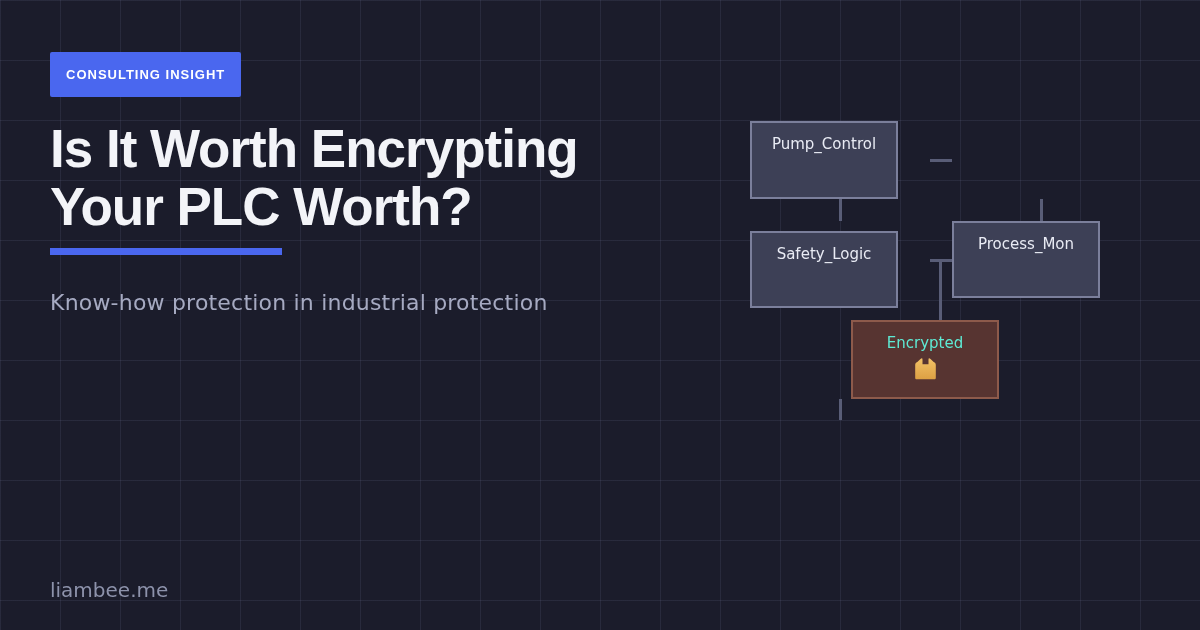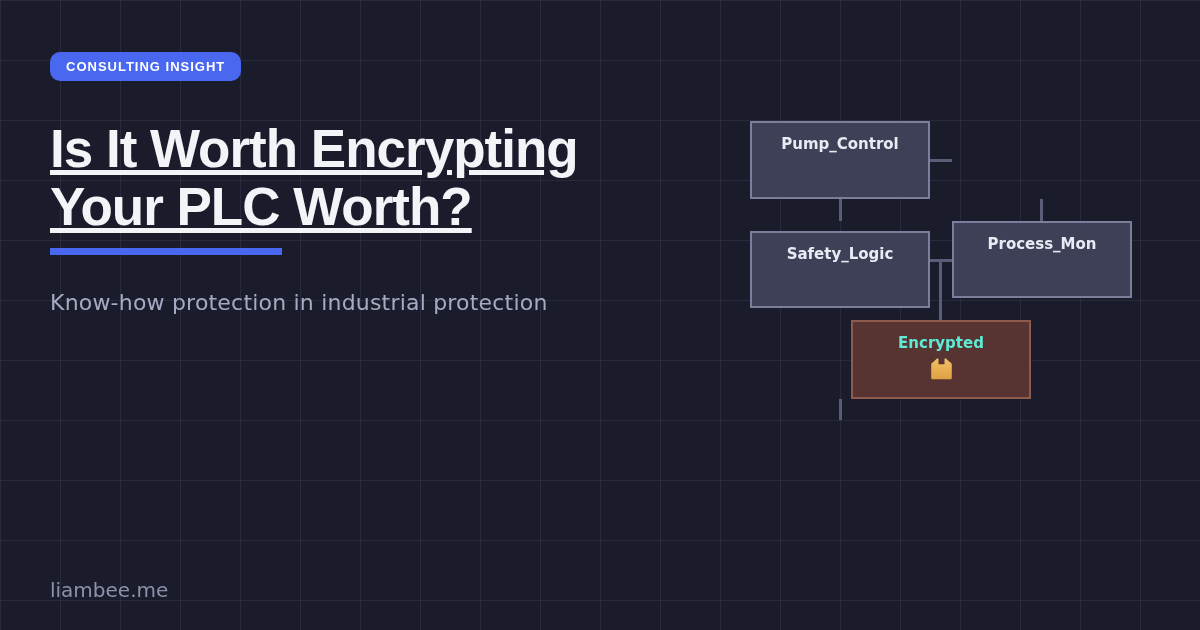--- a/index.html
+++ b/index.html
@@ -7,40 +7,40 @@
     position:relative;width:1200px;height:630px;overflow:hidden;
     background-color:#1b1c2b;
     background-image:
       linear-gradient(rgba(150,158,205,0.11) 1px, transparent 1px),
       linear-gradient(90deg, rgba(150,158,205,0.11) 1px, transparent 1px);
     background-size:60px 60px;
     font-family:"DejaVu Sans","Liberation Sans",sans-serif;
   }
   .badge{
     position:absolute;left:50px;top:52px;height:29px;line-height:29px;
-    padding:0 16px;background:#4a67ef;color:#ffffff;
+    padding:8px 16px;background:#4a67ef;color:#ffffff;
     font-family:"Liberation Sans",sans-serif;font-size:13px;font-weight:bold;
-    letter-spacing:1px;border-radius:10px;white-space:nowrap;
+    letter-spacing:1px;border-radius:2px;white-space:nowrap;
   }
   .title{
     position:absolute;left:50px;top:120px;margin:0;color:#f3f4f8;
     font-family:"Liberation Sans",sans-serif;font-weight:bold;
     font-size:53px;line-height:58px;letter-spacing:-1px;white-space:nowrap;
   }
-  .title span{display:block;text-decoration:underline;}
+  .title span{display:block;}
   .accent-bar{position:absolute;left:50px;top:248px;width:232px;height:7px;background:#4a67ef;}
   .subtitle{
     position:absolute;left:50px;top:290px;color:#a6aac2;
     font-size:22px;letter-spacing:0.2px;white-space:nowrap;
   }
   .footer{position:absolute;left:50px;top:578px;color:#8d92ab;font-size:20px;}
   .node{
-    position:absolute;box-sizing:border-box;width:180px;
+    position:absolute;box-sizing:border-box;width:148px;
     background:#3d4056;border:2px solid #7b7f9b;
-    color:#e9ebf4;font-size:15px;text-align:center;padding-top:12px;font-weight:bold;
+    color:#e9ebf4;font-size:15px;text-align:center;padding-top:12px;
   }
   .node--alert{background:#573431;border-color:#8d5a4b;color:#5eead4;}
   .node--alert .lock{display:block;margin:3px auto 0;}
   #node-pump{left:750px;top:121px;height:78px;}
   #node-valve{left:952px;top:121px;height:78px;}
   #node-safety{left:750px;top:231px;height:77px;}
   #node-process{left:952px;top:221px;height:77px;}
   #node-encrypted{left:851px;top:320px;height:79px;}
   #node-hmi{left:750px;top:420px;height:80px;}
   .conn{position:absolute;background:#595d77;}

